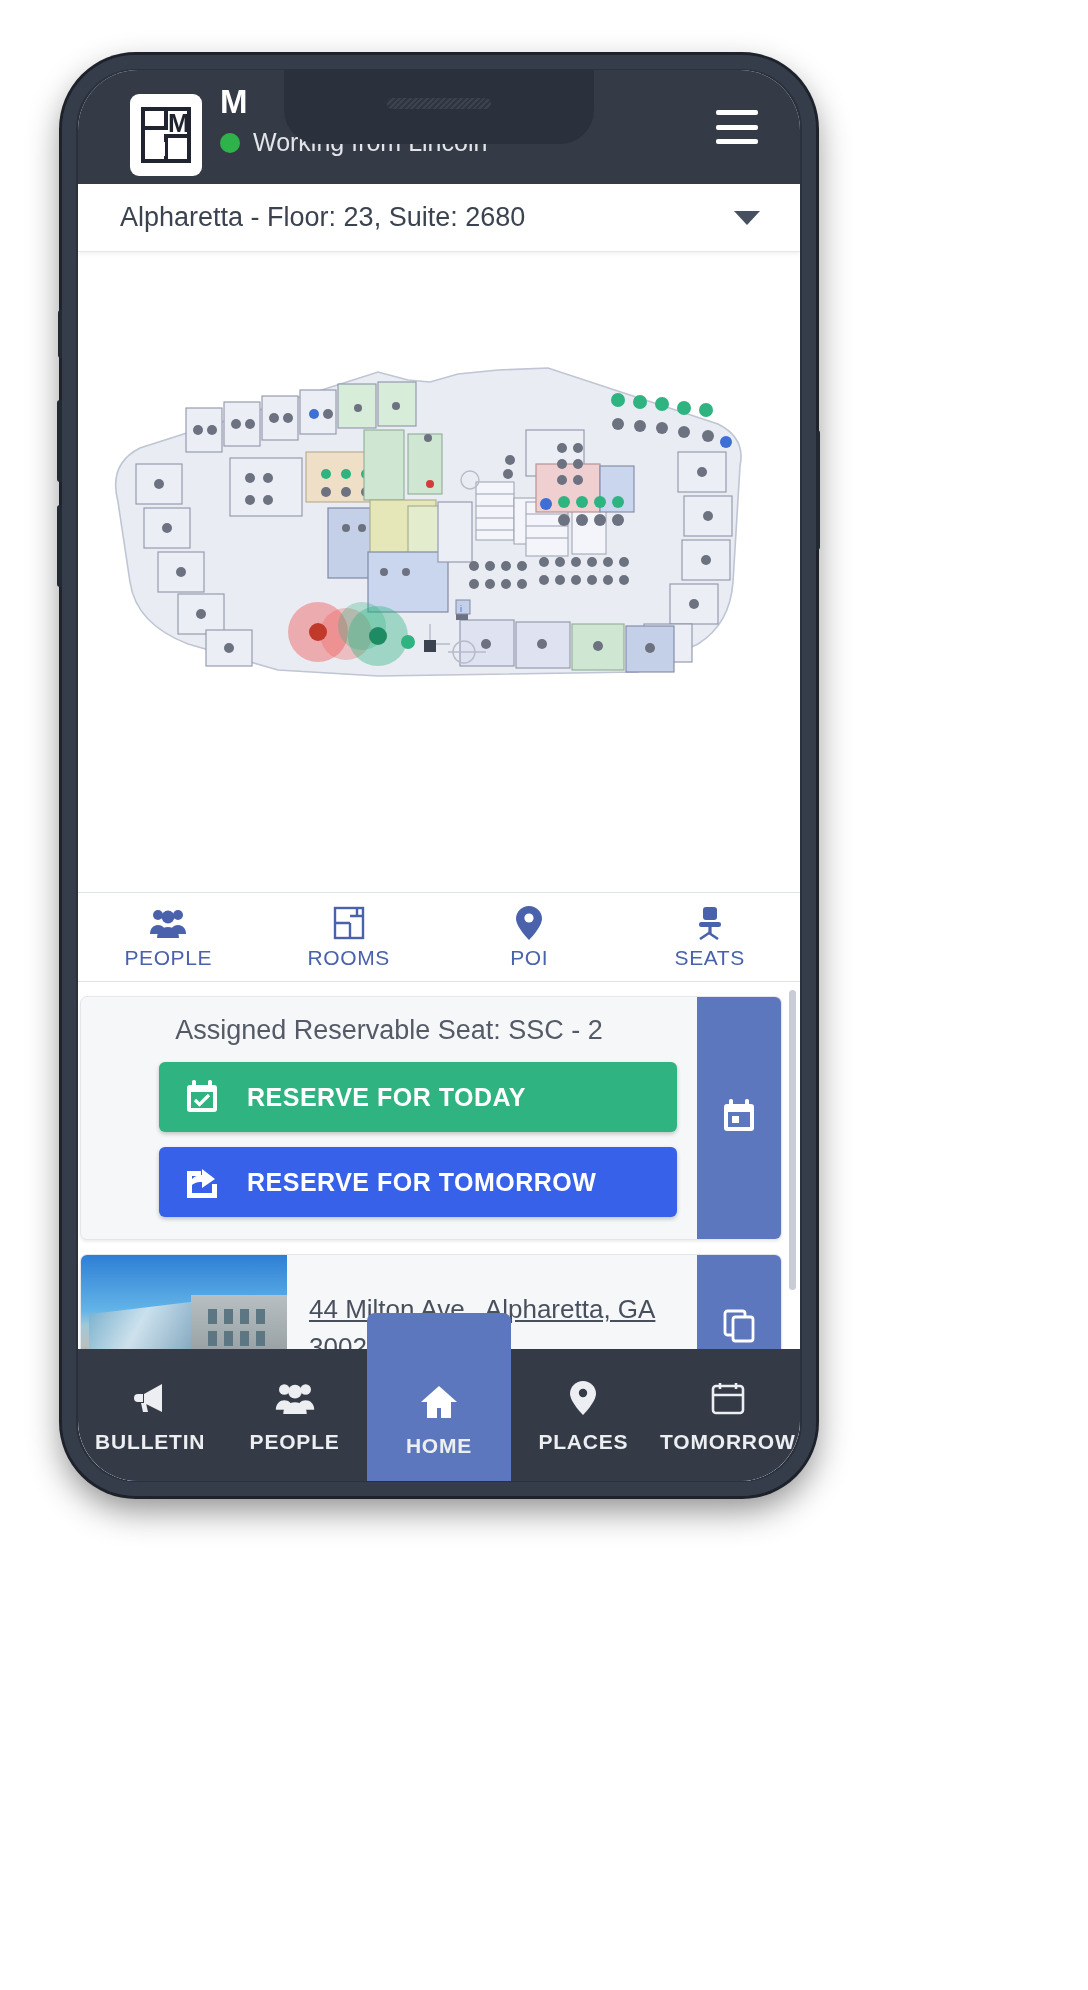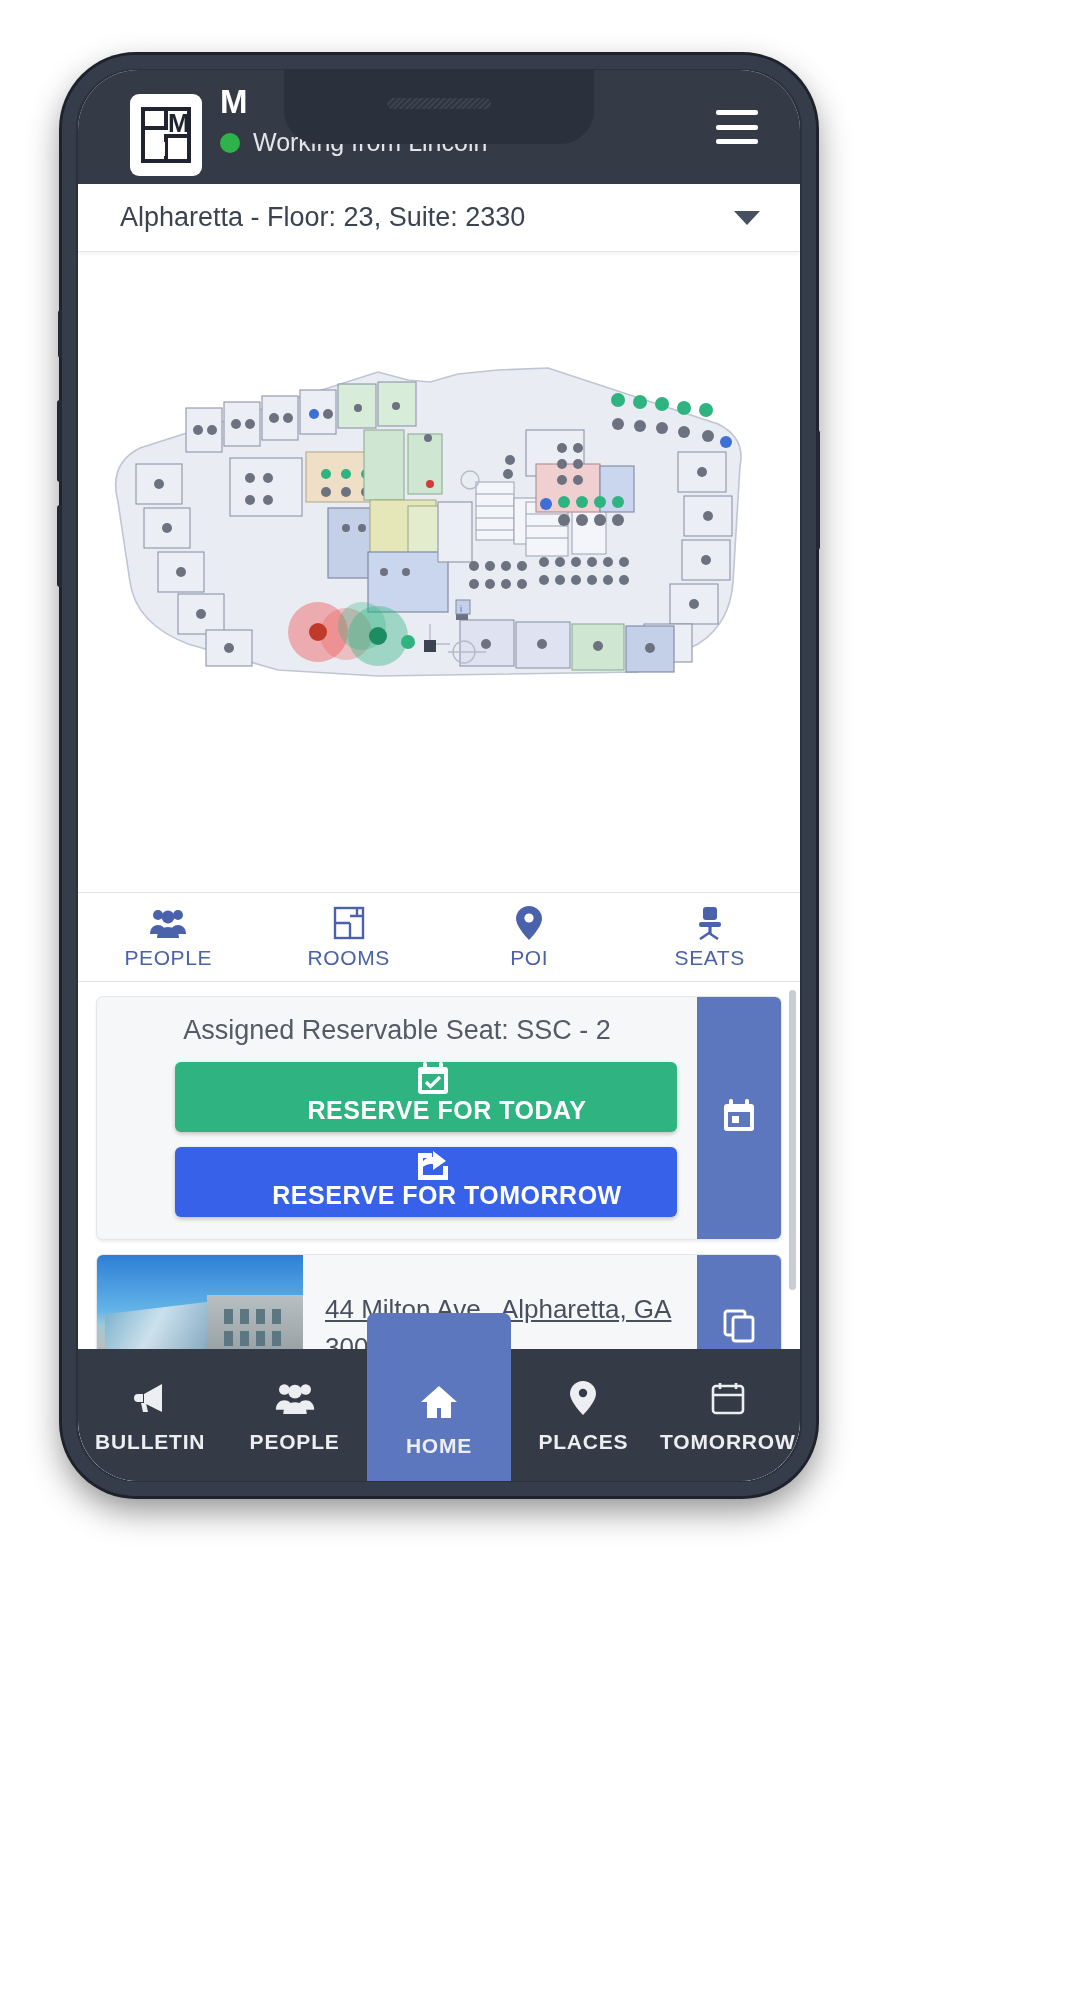--- a/index.html
+++ b/index.html
@@ -189,21 +189,21 @@
     background: #ffffff;
     overflow: hidden;
   }
   #list-scrollbar {
     position: absolute; right: 4px; top: 8px;
     width: 7px; height: 300px;
     background: #c9ccd4; border-radius: 4px;
     z-index: 5;
   }
   .card {
-    margin: 14px 18px 0 18px;
+    margin: 14px 18px 0 2px;
     background: #f6f7f9;
     border: 1px solid #e3e6eb;
     border-radius: 7px;
     display: flex;
     overflow: hidden;
     box-shadow: 0 2px 3px rgba(0,0,0,.07);
   }
   .card-body { flex: 1 1 auto; min-width: 0; }
   .card-action {
     flex: none;
@@ -221,21 +221,20 @@
     margin-bottom: 16px;
   }
   .res-btn {
     display: flex; align-items: center;
     height: 70px;
     margin: 0 20px 15px 78px;
     border-radius: 6px;
     cursor: pointer;
     box-shadow: 0 2px 4px rgba(0,0,0,.22);
     padding-left: 26px;
-    flex-direction: column;
   }
   .res-btn .res-ico { flex: none; width: 46px; display: flex; align-items: center; }
   .res-btn .res-label {
     color: #ffffff; font-weight: bold;
     font-size: 25px; letter-spacing: .5px;
     margin-left: 16px; white-space: nowrap;
   }
   #btn-today { background: #2fb380; }
   #btn-tomorrow { background: #3761e8; margin-bottom: 0; }
 
@@ -371,21 +370,21 @@
     </div>
 
     <div id="hamburger">
       <span></span>
       <span></span>
       <span></span>
     </div>
   </div>
 
   <div id="location-bar">
-    <span id="location-text">Alpharetta - Floor: 23, Suite: 2330</span>
+    <span id="location-text">Alpharetta - Floor: 23, Suite: 2680</span>
     <span id="location-caret"></span>
   </div>
 
   <div id="floorplan-area">
     <svg id="floorplan-svg" width="722" height="640" viewBox="0 0 722 640">
 
       <path d="M40 250 Q30 212 62 196 L300 120 L330 128 L352 130 L380 122 L420 118 L470 116
                L640 172 Q668 186 662 214 L655 330 Q652 372 620 392 L560 420 L300 424 L200 418
                L110 392 Q58 372 52 330 Z" fill="#e8eaf2" stroke="#b9bfd0" stroke-width="1.6" opacity="0.9"></path>
 

